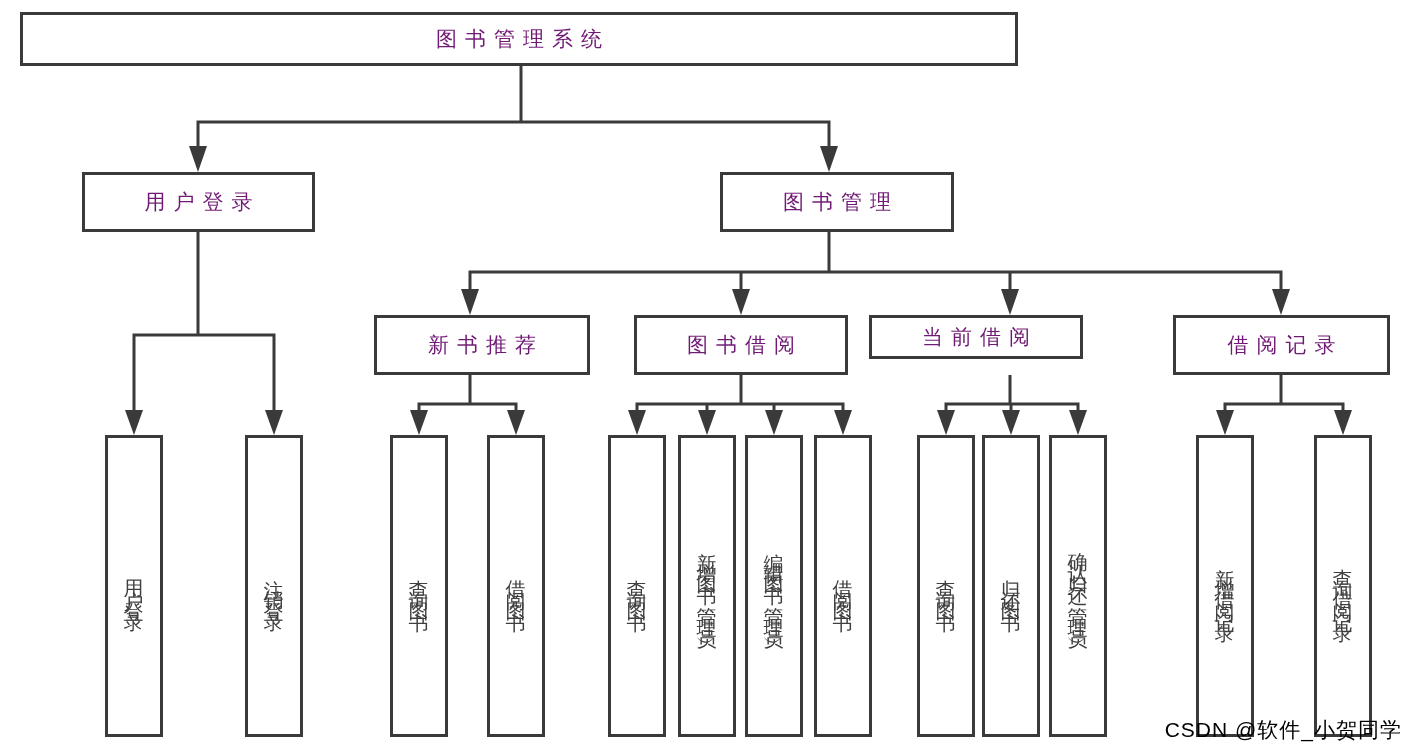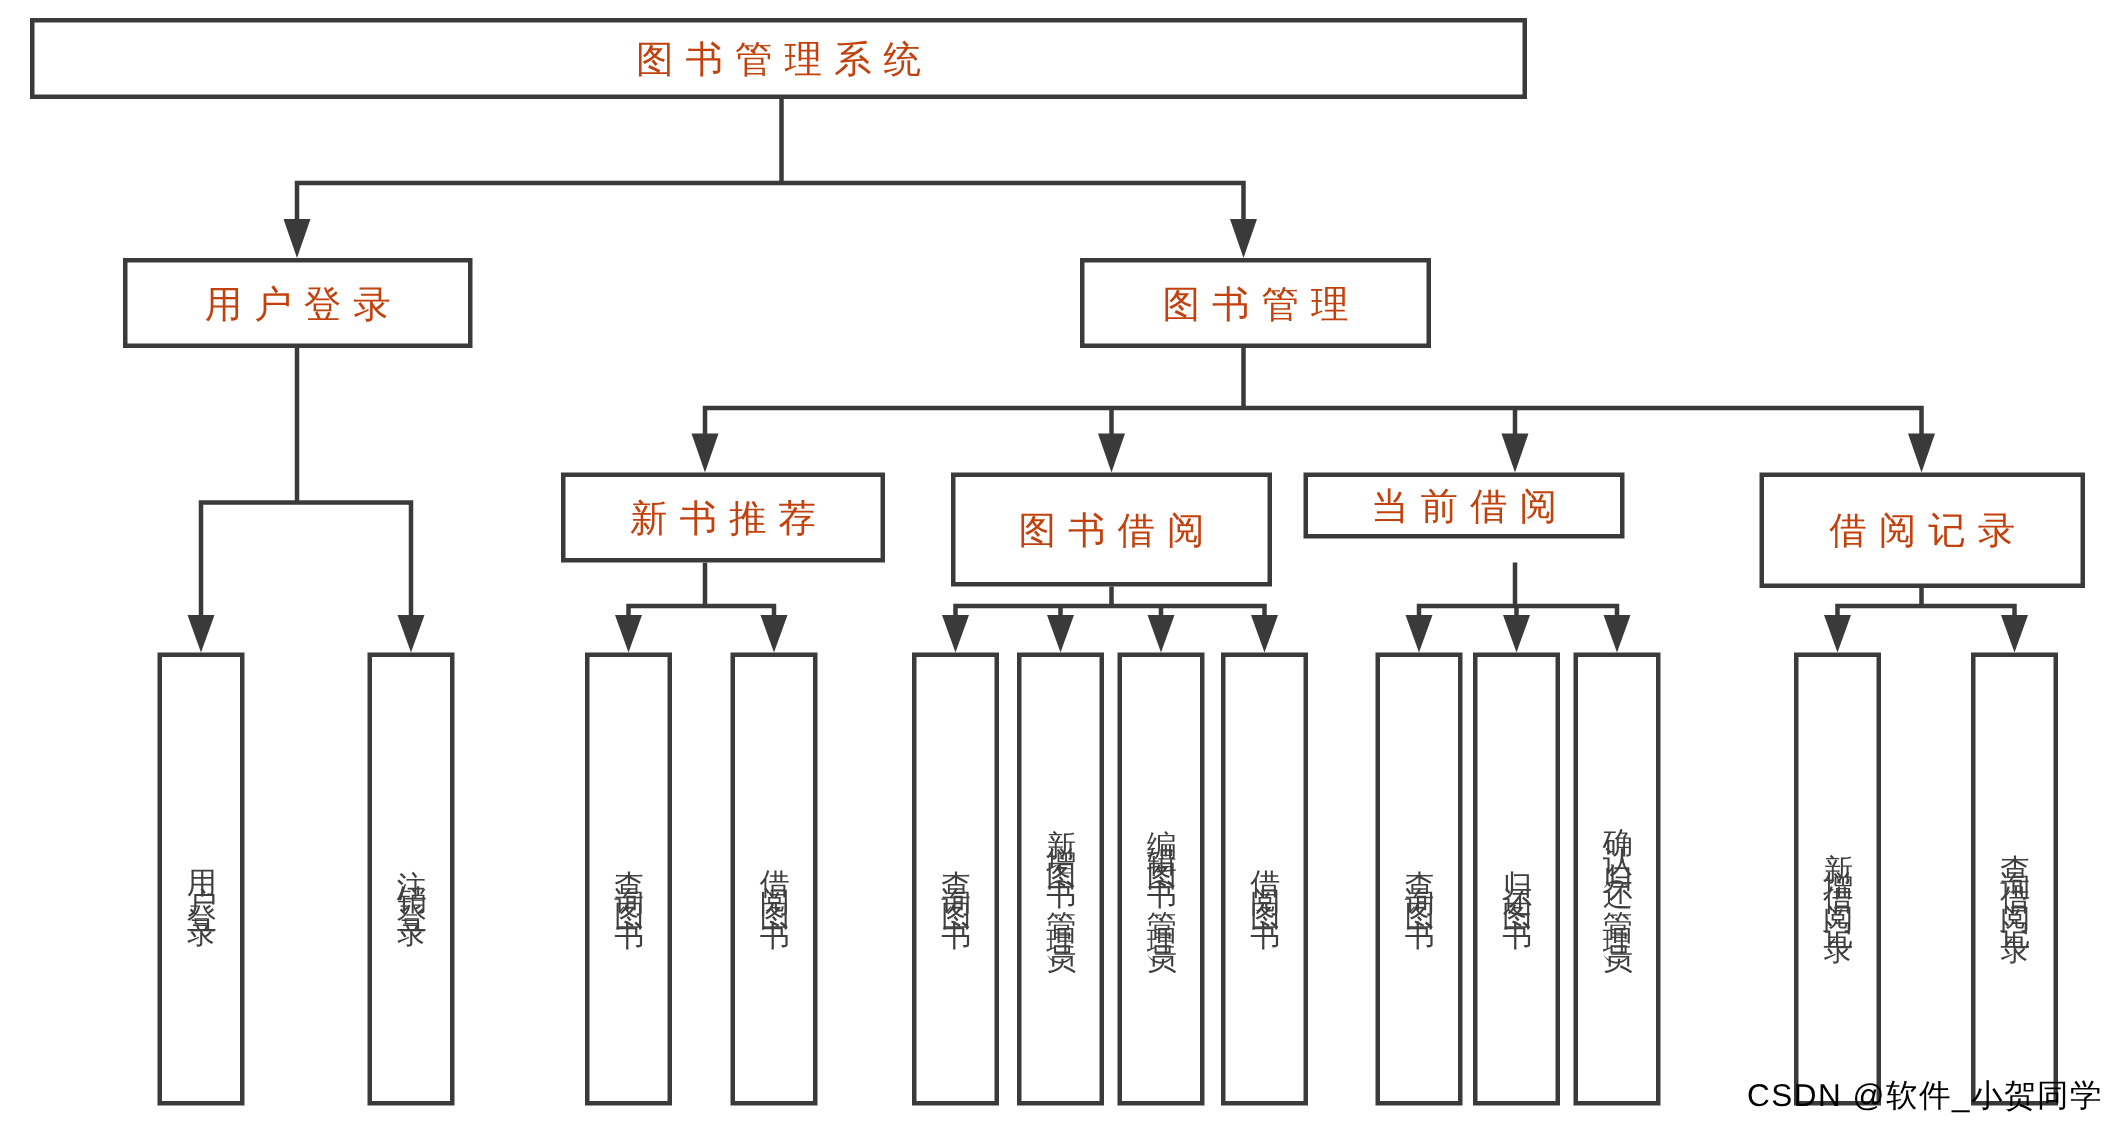--- a/index.html
+++ b/index.html
@@ -23,24 +23,24 @@
     position: absolute;
     box-sizing: border-box;
     border: 3px solid #3a3a3a;
     background: #ffffff;
     display: flex;
     align-items: center;
     justify-content: center;
     z-index: 1;
   }
   .hbox span {
-    font-size: 25px;
+    font-size: 21px;
     letter-spacing: 8px;
     padding-left: 8px;
-    color: #c2410c;
+    color: #701a75;
     white-space: nowrap;
   }
   .vbox {
     position: absolute;
     top: 435px;
     width: 58px;
     height: 302px;
     box-sizing: border-box;
     border: 3px solid #3a3a3a;
     background: #ffffff;
@@ -130,27 +130,27 @@
   <div class="hbox" style="left:82px;top:172px;width:233px;height:60px">
     <span>用户登录</span>
   </div>
   <div class="hbox" style="left:720px;top:172px;width:234px;height:60px">
     <span>图书管理</span>
   </div>
 
   <div class="hbox" style="left:374px;top:315px;width:216px;height:60px">
     <span>新书推荐</span>
   </div>
-  <div class="hbox" style="left:634px;top:315px;width:214px;height:76px">
+  <div class="hbox" style="left:634px;top:315px;width:214px;height:60px">
     <span>图书借阅</span>
   </div>
   <div class="hbox" style="left:869px;top:315px;width:214px;height:44px">
     <span>当前借阅</span>
   </div>
-  <div class="hbox" style="left:1173px;top:315px;width:217px;height:77px">
+  <div class="hbox" style="left:1173px;top:315px;width:217px;height:60px">
     <span>借阅记录</span>
   </div>
 
   <div class="vbox" style="left:105px">
     <span>用户登录</span>
   </div>
   <div class="vbox" style="left:245px">
     <span>注销登录</span>
   </div>
   <div class="vbox" style="left:390px">

